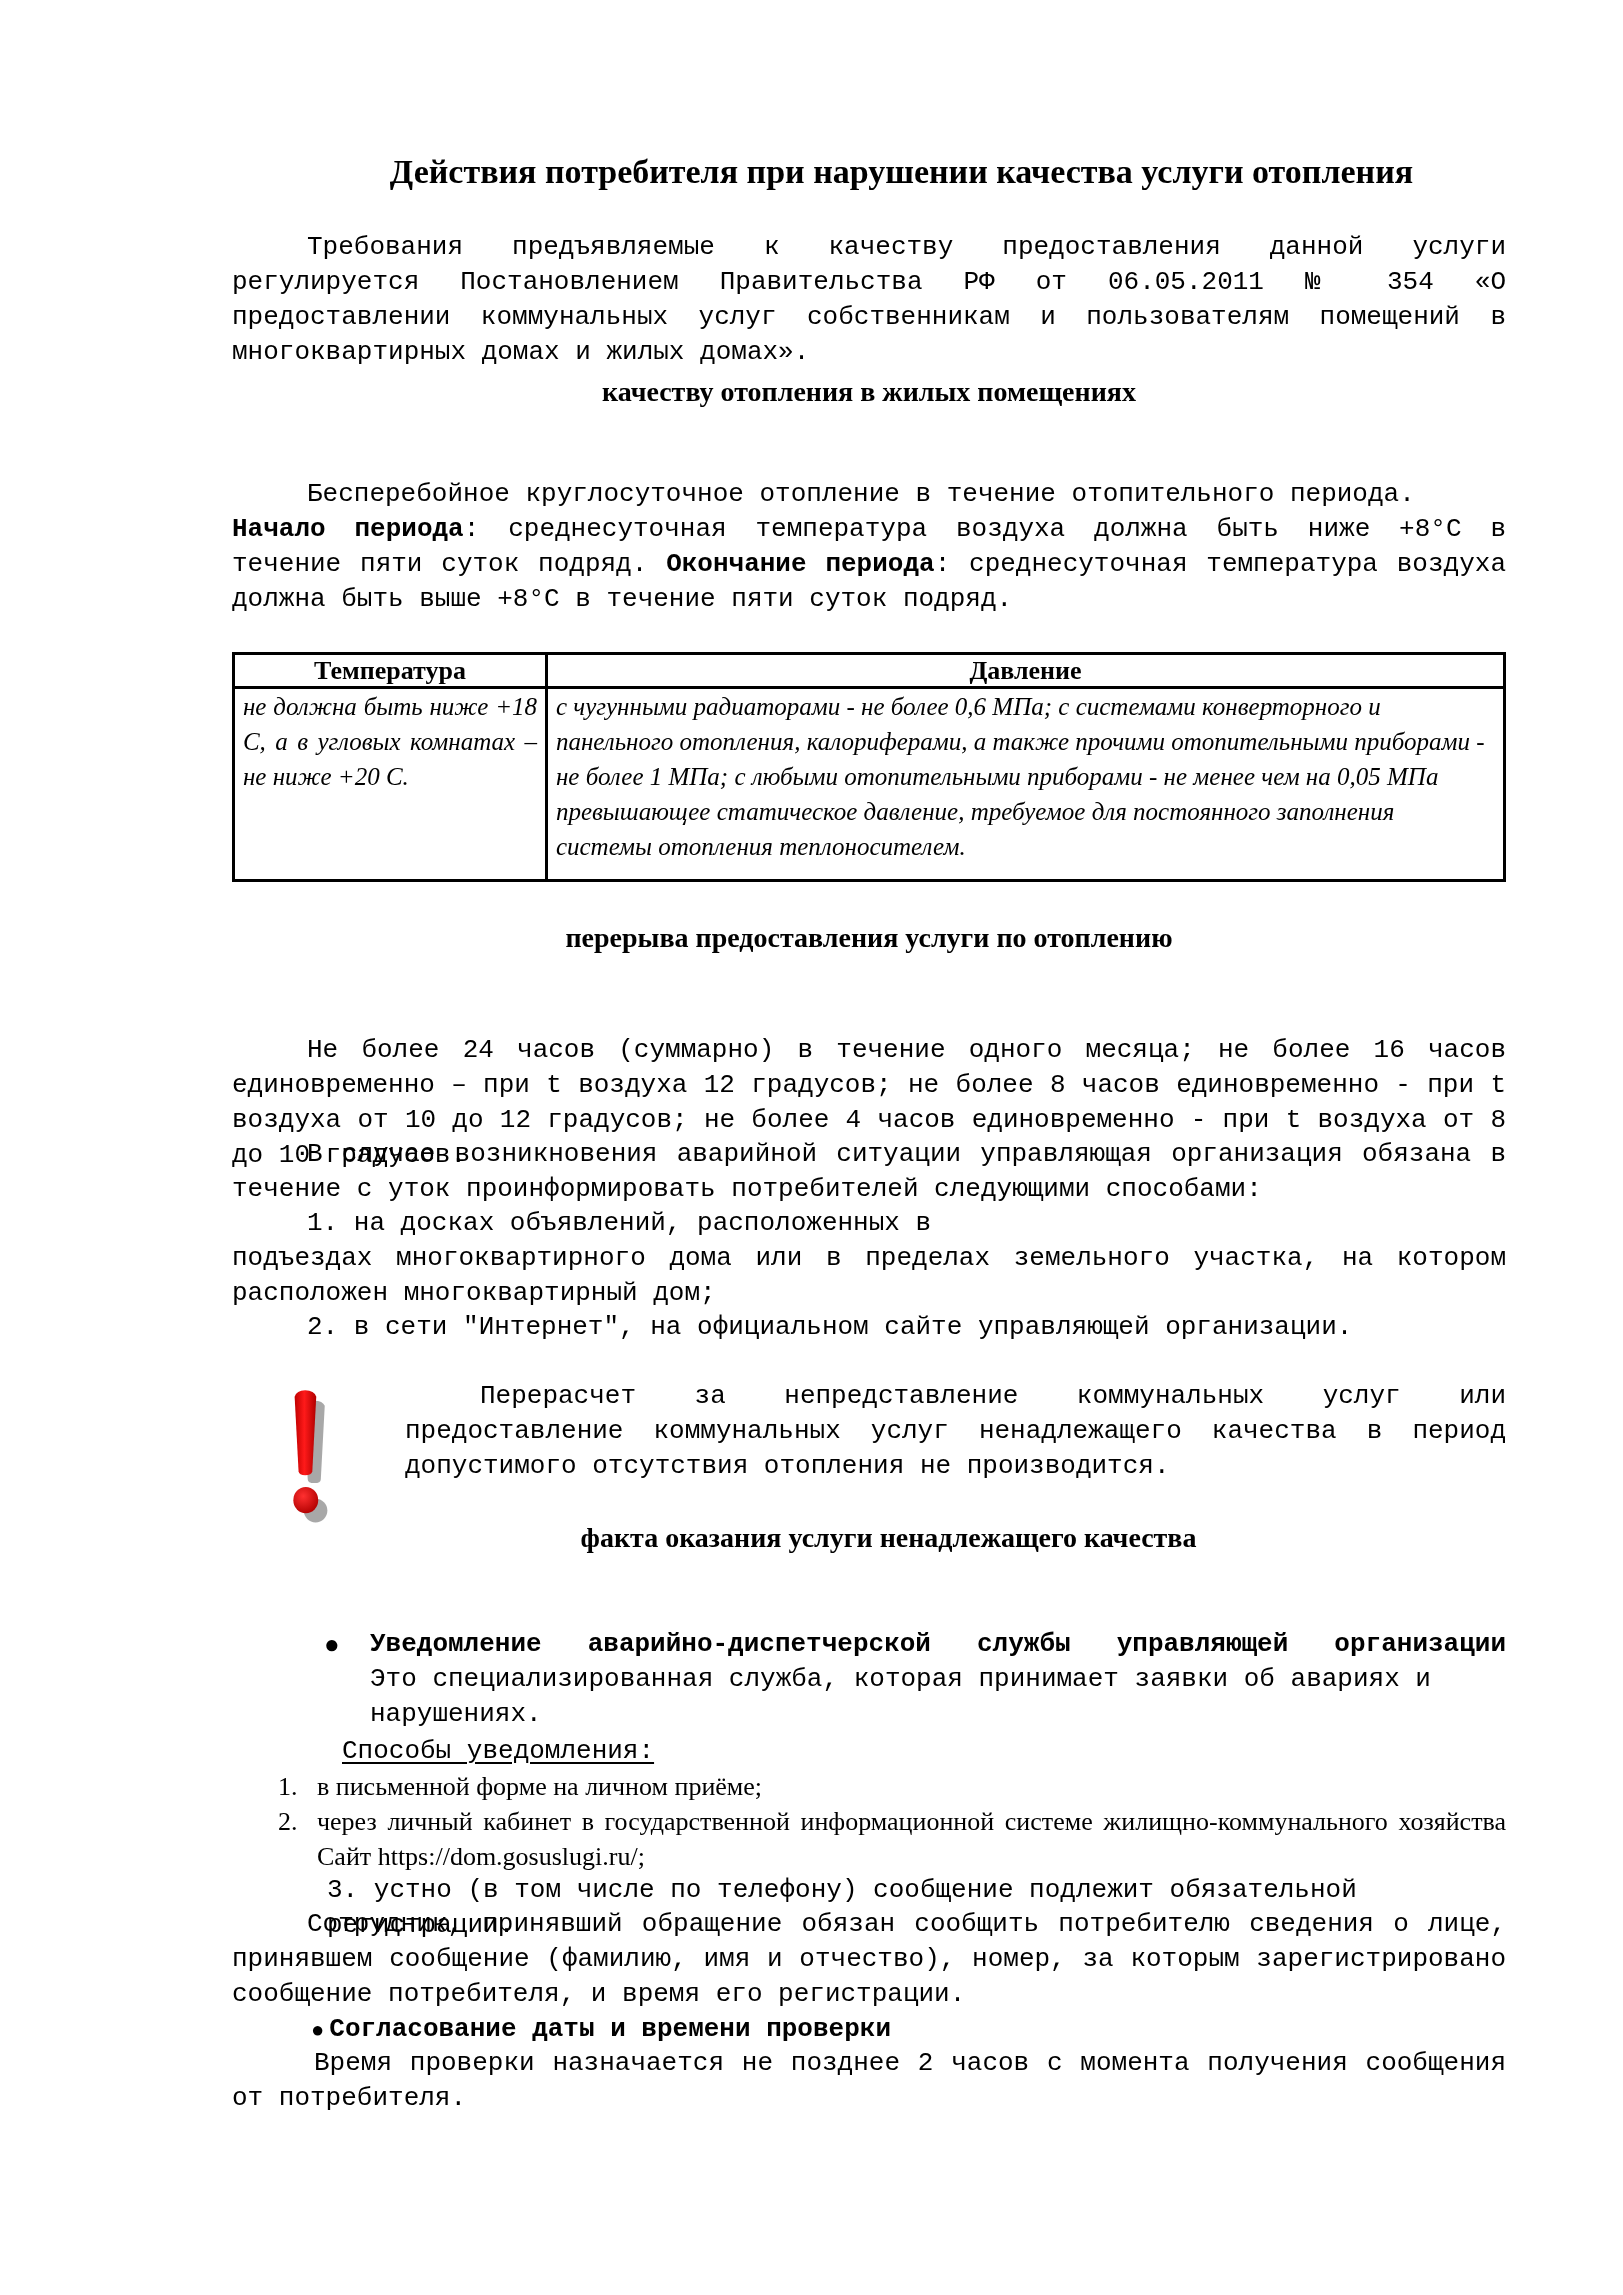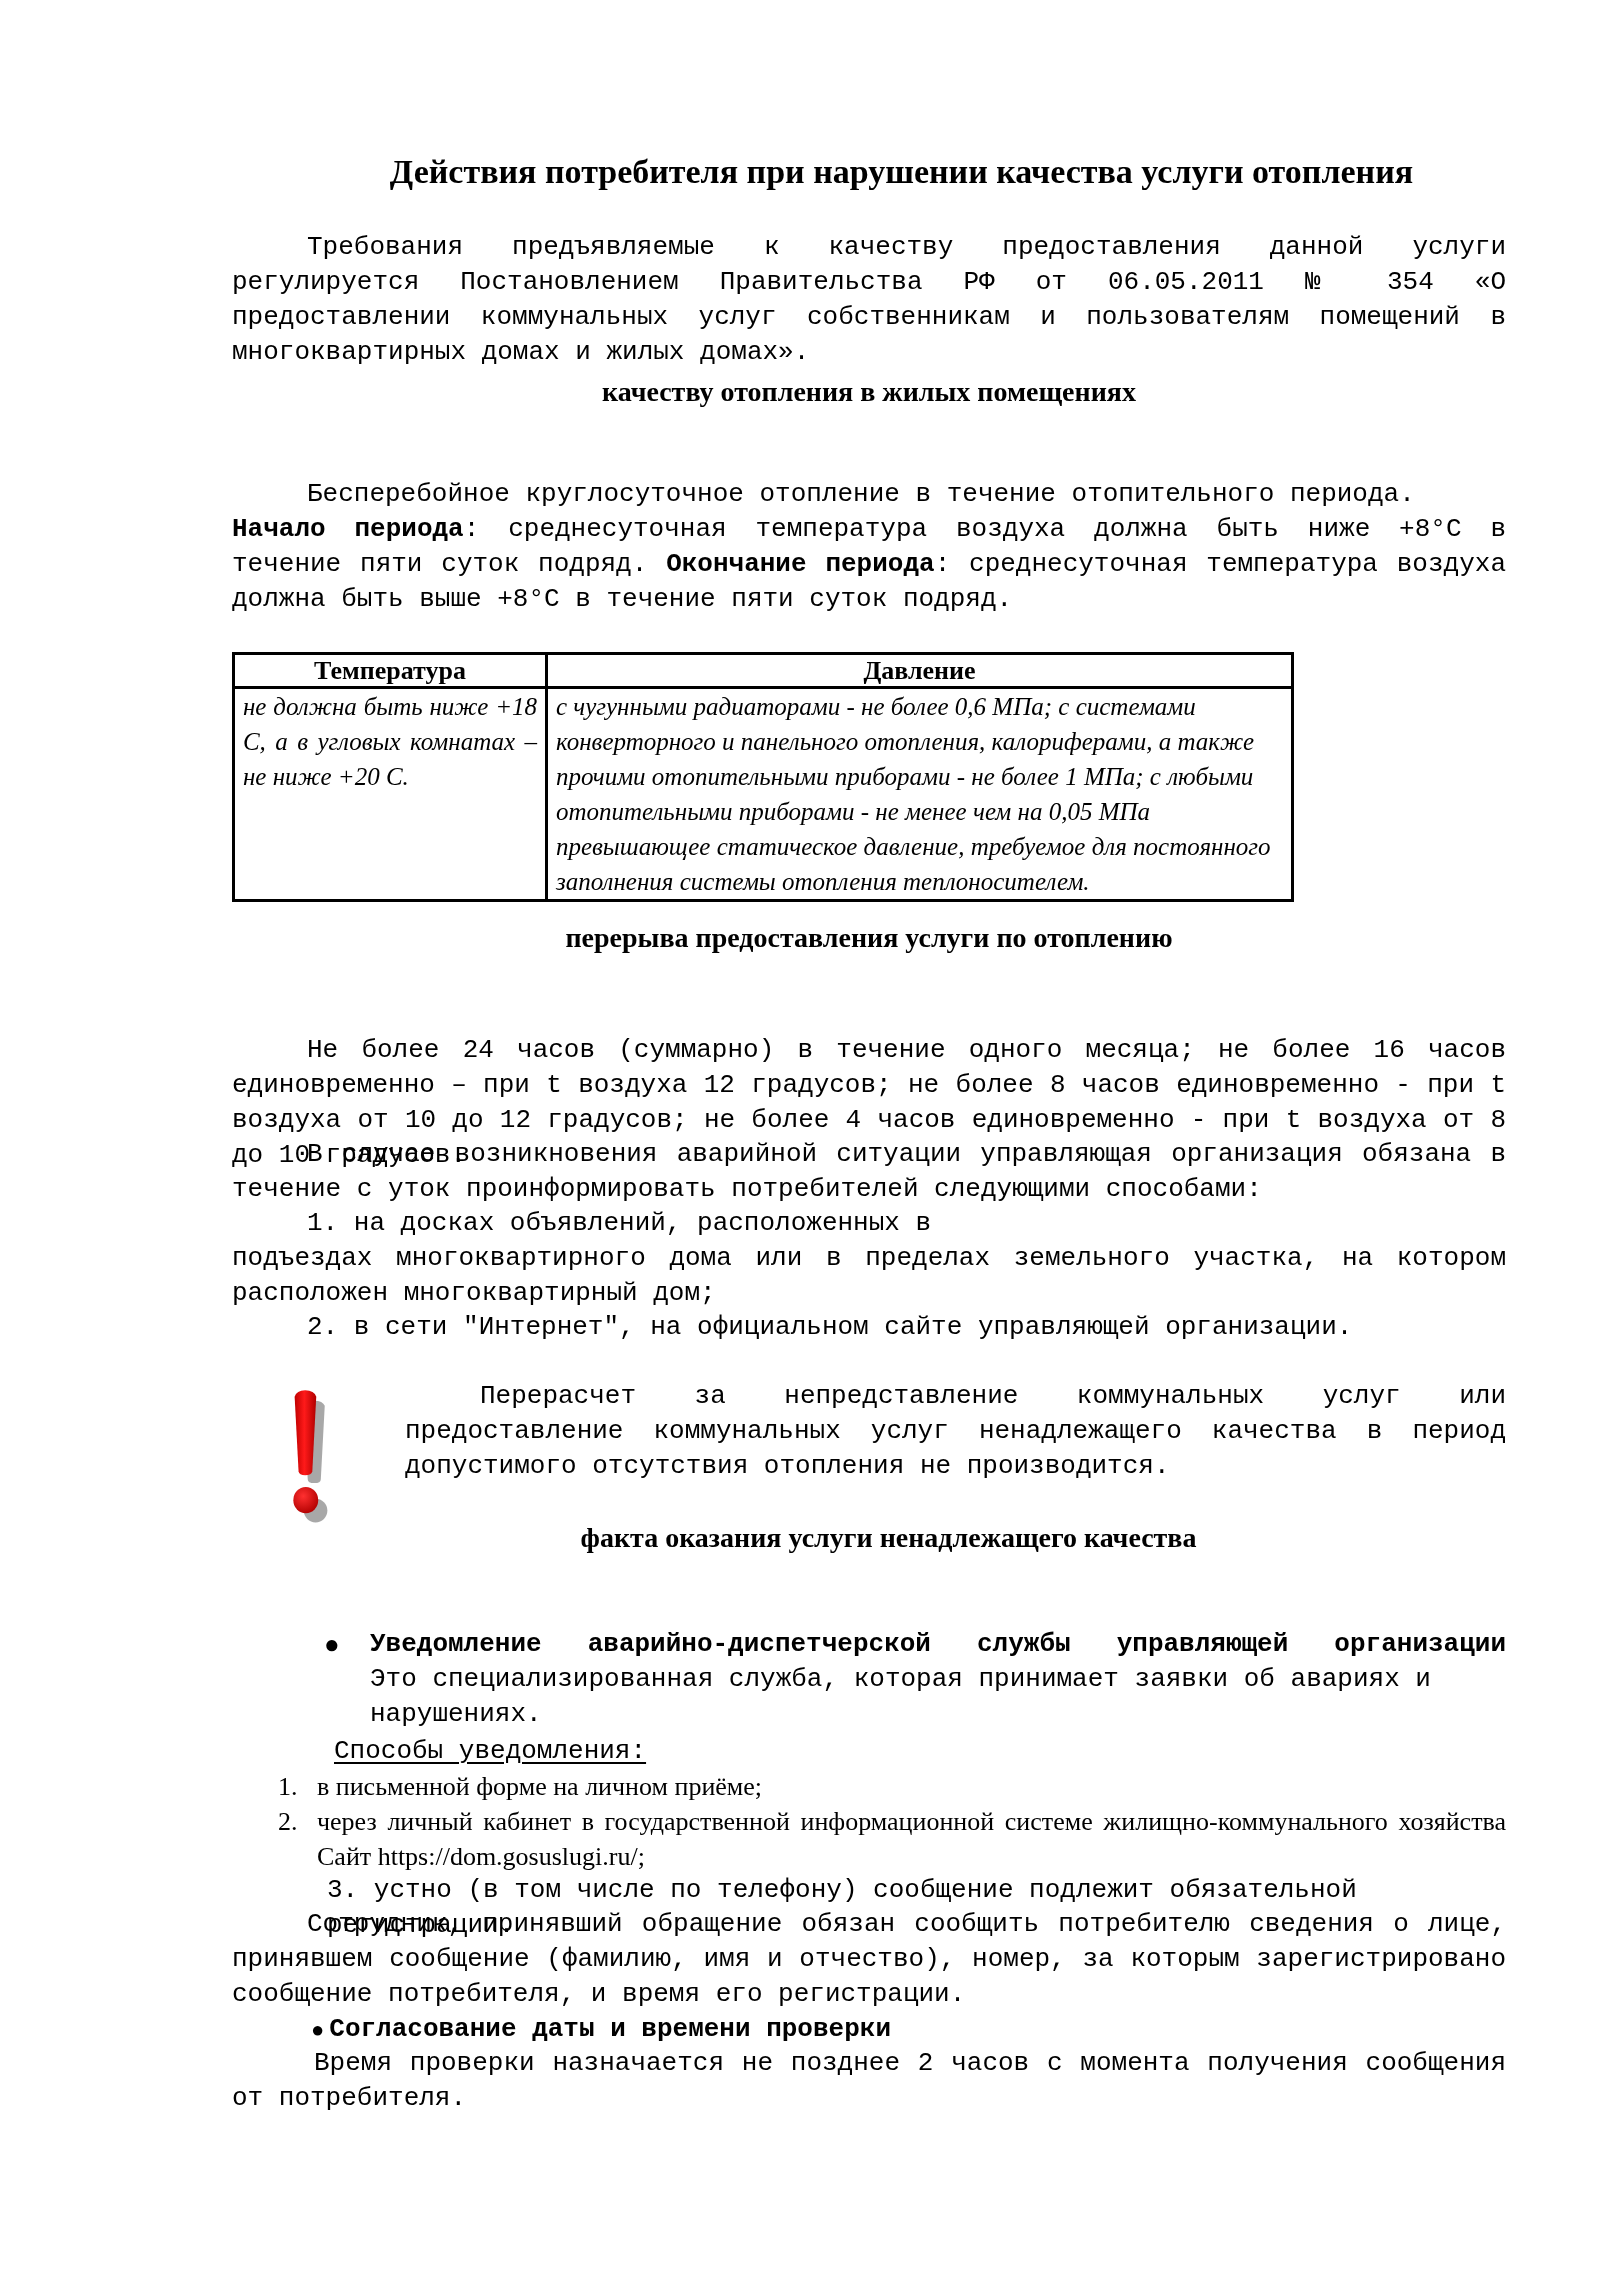--- a/index.html
+++ b/index.html
@@ -40,21 +40,21 @@
     line-height: 37px;
     text-align: center;
     margin: 0;
   }
   .h2 span { display: block; white-space: nowrap; }
   b { font-weight: bold; }
   table.reqs {
     position: absolute;
     left: 0;
     top: 652px;
-    width: 1062px;
+    width: 1274px;
     border-collapse: collapse;
     font-size: 25px;
   }
   table.reqs th, table.reqs td {
     border: 3.3px solid #000;
     vertical-align: top;
     padding: 0 7.9px;
   }
   table.reqs th {
     font-weight: bold;
@@ -134,21 +134,21 @@
   <div class="h2" style="top:1519px; left:39px; width:1235px;">
     <span>факта оказания услуги ненадлежащего качества</span>
   </div>
 
   <div class="abs" style="top:1627px; left:92px; width:1182px;">
     <span class="abs" style="left:0; top:0; font-size:26px; line-height:35px;">●</span>
     <p class="p justify-last" style="margin-left:46px; font-weight:bold;">Уведомление аварийно-диспетчерской службы управляющей организации</p>
     <p class="p" style="margin-left:46px; text-align:left;">Это специализированная служба, которая принимает заявки об авариях и нарушениях.</p>
   </div>
 
-  <p class="p abs" style="top:1734px; left:102px; text-align:left;"><span class="u">Способы уведомления:</span></p>
+  <p class="p abs" style="top:1734px; left:110px; text-align:left;"><span class="u">Способы уведомления:</span></p>
 
   <div class="abs" style="top:1769px; left:0; width:1274px;">
     <div class="ol-row">
       <span class="ol-num">1.</span>
       <span class="ol-text">в письменной форме на личном приёме;</span>
     </div>
     <div class="ol-row">
       <span class="ol-num">2.</span>
       <span class="ol-text">через личный кабинет в государственной информационной системе жилищно-коммунального хозяйства Сайт https://dom.gosuslugi.ru/;</span>
     </div>

